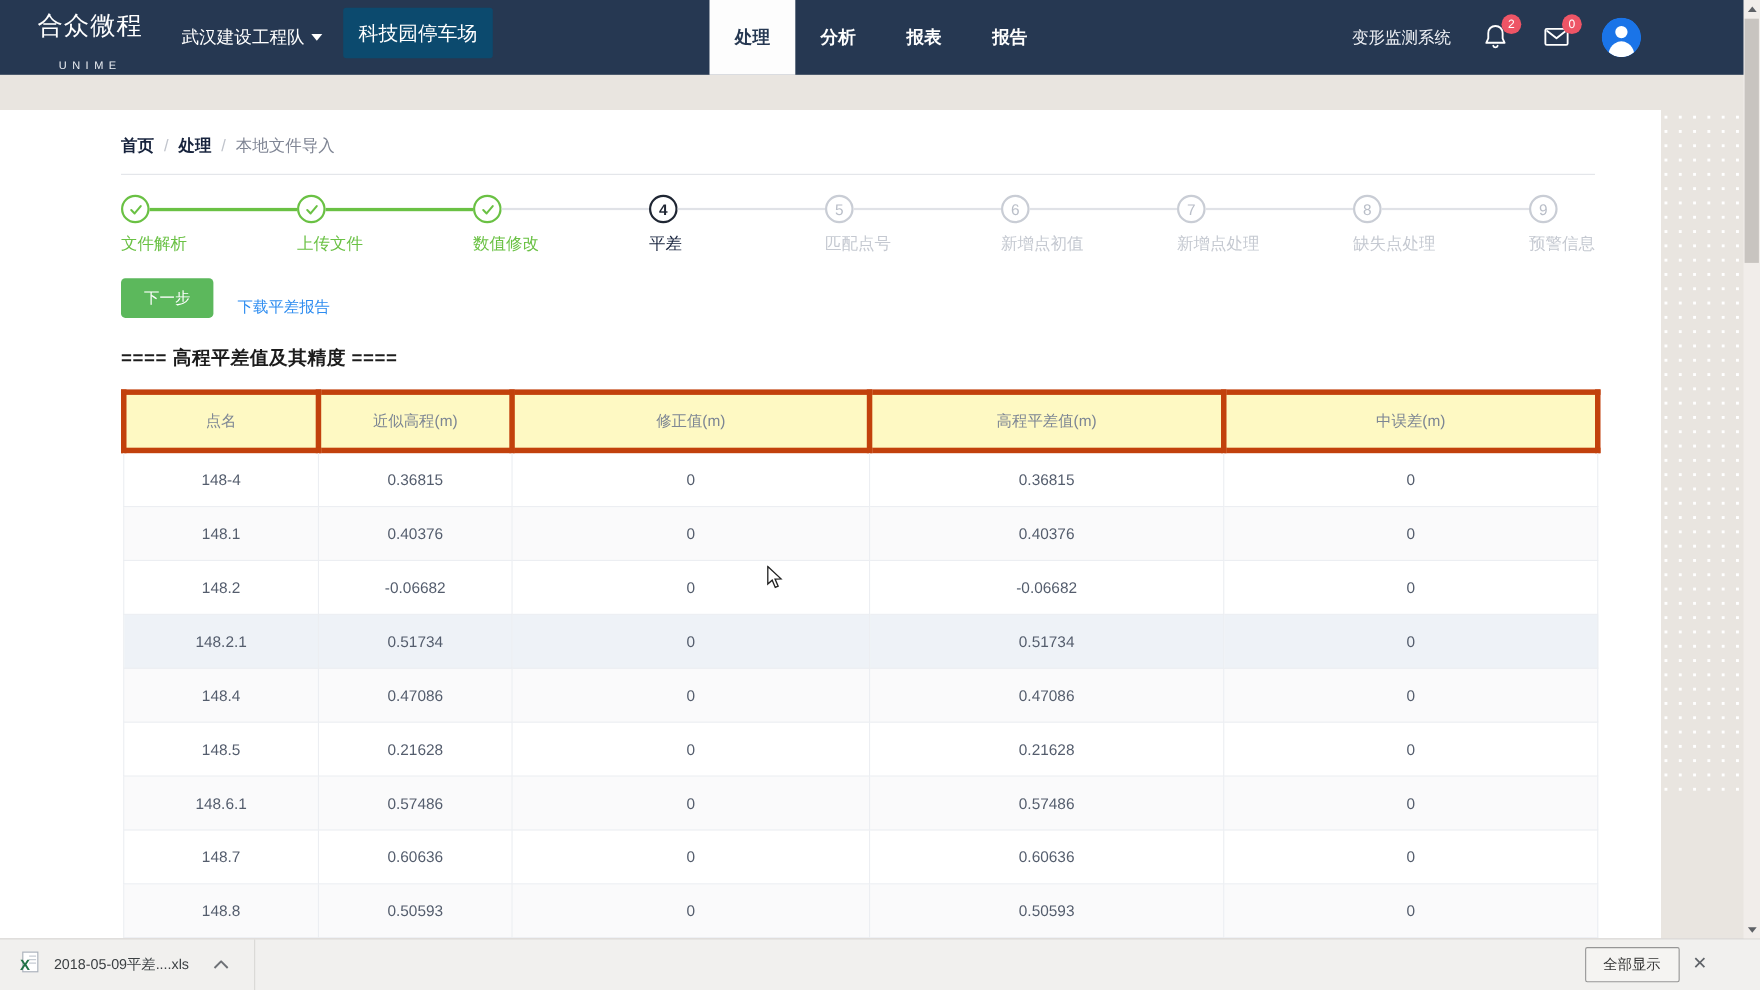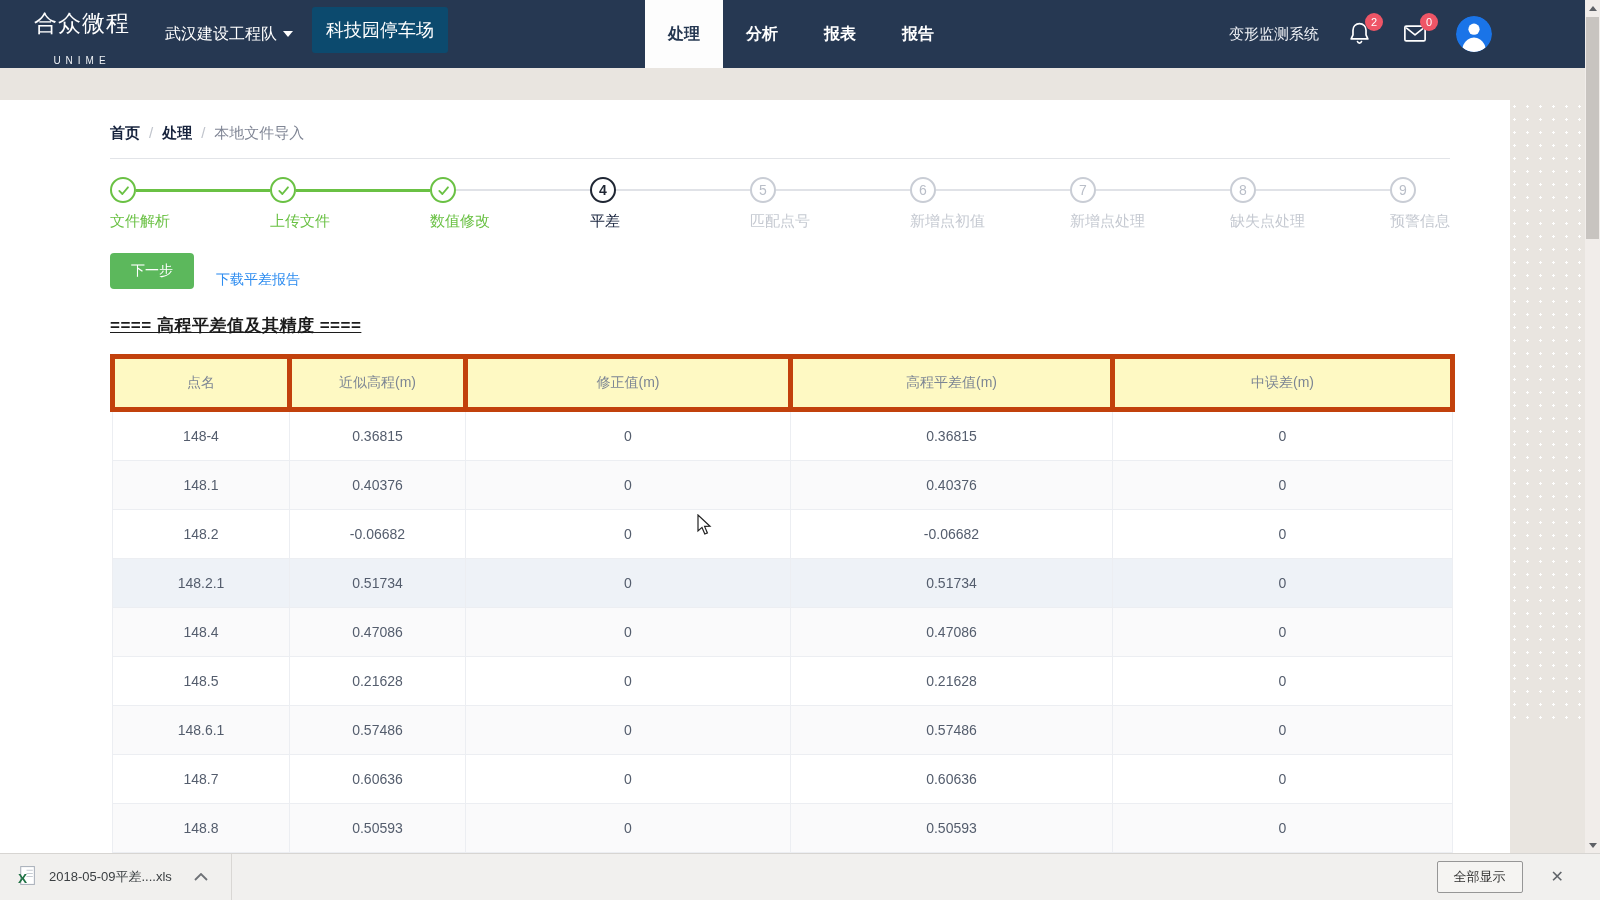--- a/index.html
+++ b/index.html
@@ -70,21 +70,21 @@
   .step.current .step-label{color:#17233d;}
   .step.pending .step-label{color:#c5c9d1;}
   
   .actions{margin-top:22px;display:flex;align-items:flex-end;}
   .btn-next{
     width:84px;height:36px;background:#5cb85c;border:none;border-radius:4px;color:#fff;
     font-size:14px;cursor:pointer;font-family:inherit;
   }
   .dl-link{margin-left:22px;font-size:14px;color:#2d8cf0;text-decoration:none;cursor:pointer;}
   
-  .section-title{margin-top:25px;font-size:17px;font-weight:bold;color:#1c1c1c;letter-spacing:0.5px;text-decoration:underline;}
+  .section-title{margin-top:25px;font-size:17px;font-weight:bold;color:#1c1c1c;letter-spacing:0.5px;}
   
   table.data{border-collapse:collapse;table-layout:fixed;width:1340px;margin-top:17px;}
   table.data th{
     height:46px;background:#fef9c3;color:#7d8694;font-weight:normal;font-size:14px;
     border:5px solid #c2410c;text-align:center;
   }
   table.data td{
     height:46px;color:#545d6d;font-size:14px;text-align:center;border:1px solid #eceef2;
   }
   tr.alt{background:#fafafb;}
@@ -93,21 +93,21 @@
   .shelf{
     position:absolute;left:0;top:853px;width:1600px;height:47px;background:#f1f0ee;
     border-top:1px solid #d7d5d2;box-sizing:border-box;display:flex;align-items:center;z-index:6;
   }
   .shelf-item{
     height:100%;width:232px;display:flex;align-items:center;gap:12px;padding-left:16px;
     box-sizing:border-box;border-right:1px solid #d9d7d4;cursor:pointer;
   }
   .fname{font-size:13px;color:#3c4043;}
   .chev-up{margin-left:10px;display:flex;align-items:center;cursor:pointer;}
-  .shelf-right{margin-left:auto;display:flex;align-items:center;gap:28px;padding-right:36px;}
+  .shelf-right{margin-left:auto;display:flex;align-items:center;gap:12px;padding-right:48px;}
   .btn-showall{
     background:#f5f4f2;border:1px solid #969696;border-radius:2px;color:#333;
     font-size:13px;padding:6px 16px;cursor:pointer;font-family:inherit;
   }
   .shelf-close{font-size:16px;color:#5f6368;cursor:pointer;line-height:16px;}
   
   .scrollbar{position:absolute;right:0;top:0;width:15px;height:853px;background:#f1edea;z-index:10;}
   .sb-arrow{position:absolute;left:0;width:15px;height:16px;display:flex;align-items:center;justify-content:center;cursor:pointer;}
   .sb-arrow.up{top:0;}
   .sb-arrow.down{bottom:0;}

